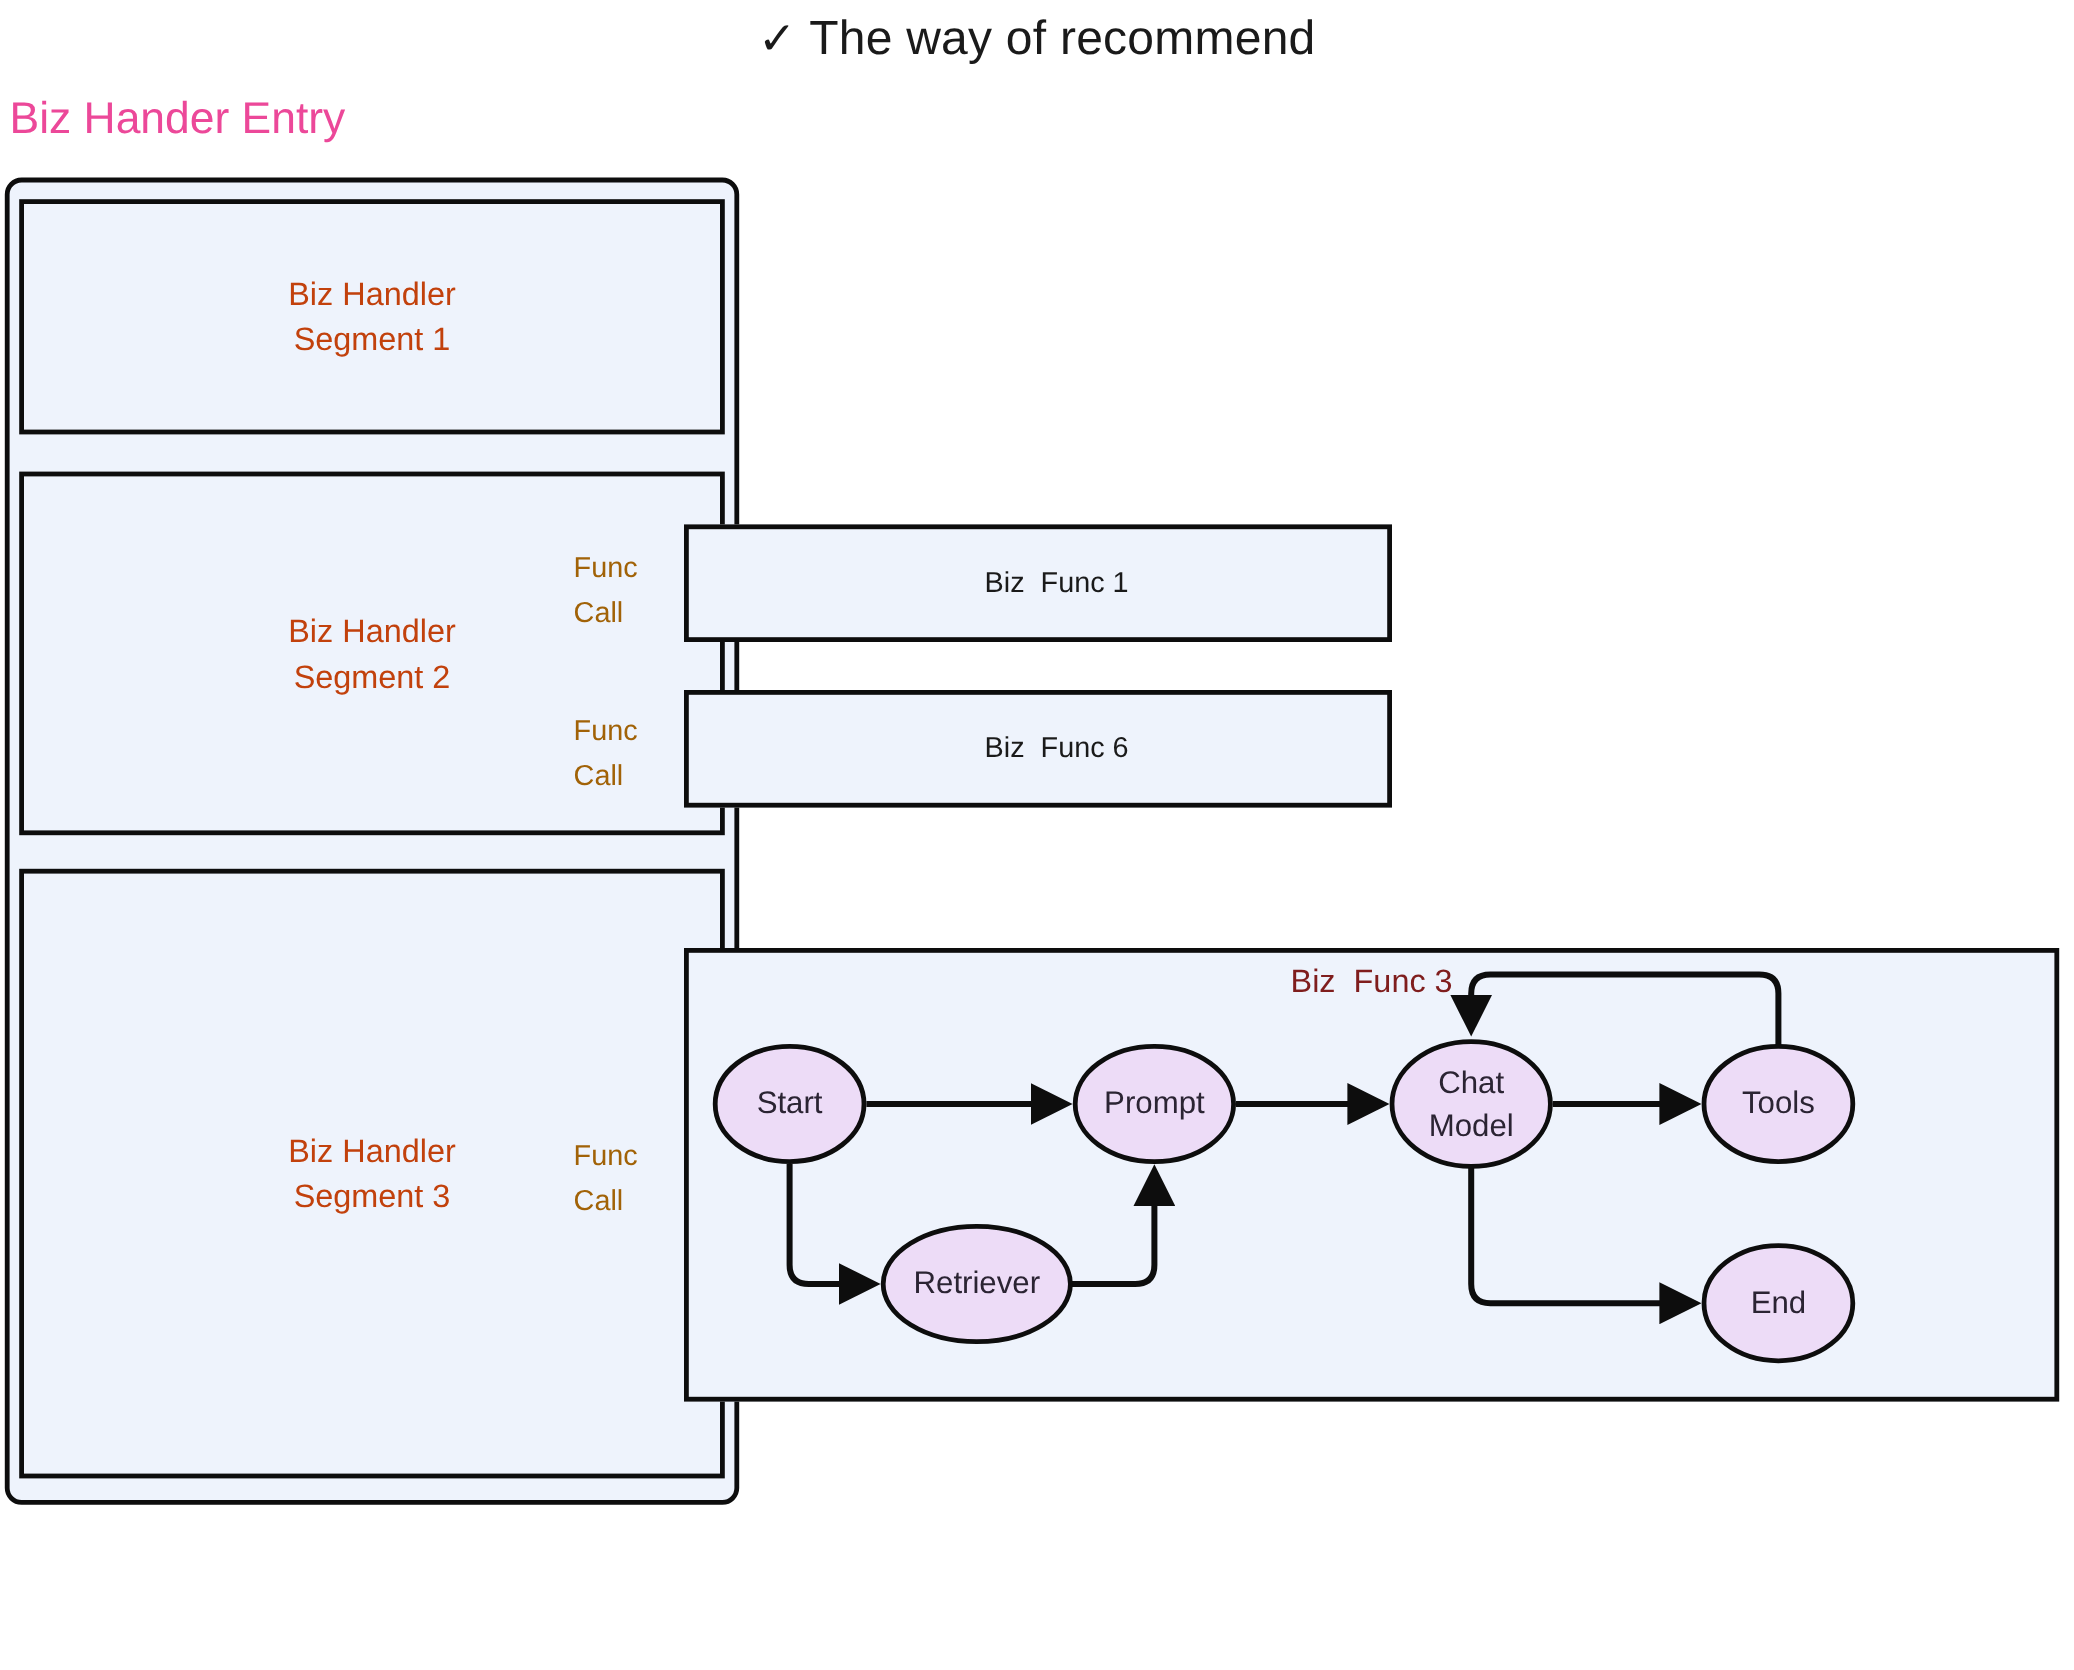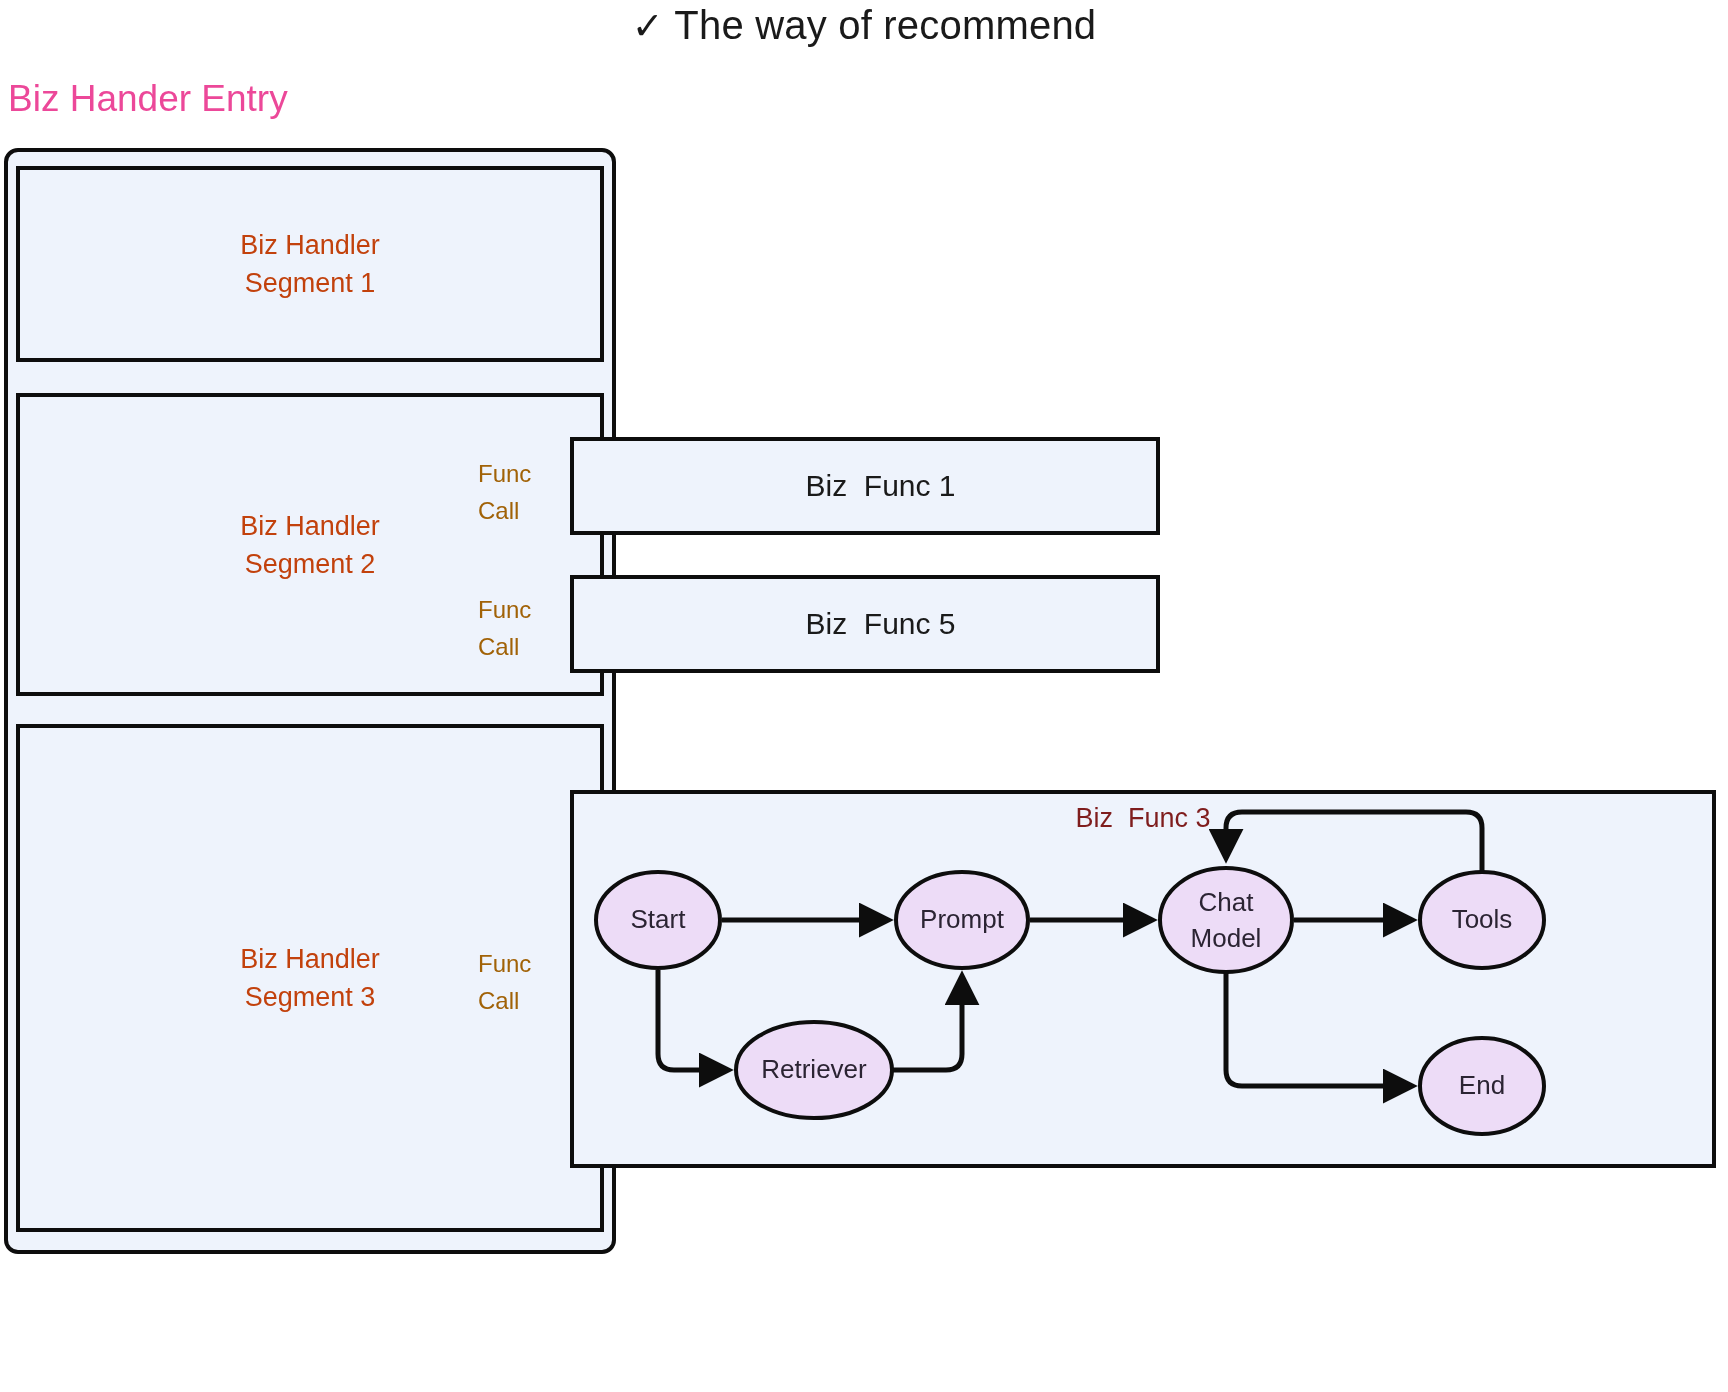--- a/index.html
+++ b/index.html
@@ -20,21 +20,21 @@
   }
 
   
   .title {
     position: absolute;
     left: 0;
     top: 0;
     width: 1728px;
     text-align: center;
     font-size: 40px;
-    line-height: 50px;
+    line-height: 64px;
     letter-spacing: 0.2px;
     color: #1a1a1a;
     white-space: pre;
   }
   .title .check {
     font-size: 38px;
   }
 
   
   .entry-label {
@@ -90,21 +90,21 @@
   #func-call-3 { left: 478px; top: 945px; width: 100px; }
 
   .func-box {
     position: absolute;
     border: 4px solid #0d0d0d;
     background: #eef3fc;
     box-sizing: border-box;
     display: flex;
     align-items: center;
     justify-content: center;
-    font-size: 30px;
+    font-size: 24px;
     color: #1a1a1a;
     white-space: pre;
     padding-left: 31px;
   }
   #biz-func-1 { left: 570px; top: 437px; width: 590px; height: 98px; }
   #biz-func-2 { left: 570px; top: 575px; width: 590px; height: 98px; }
 
   #biz-func-3 {
     position: absolute;
     left: 570px;
@@ -174,21 +174,21 @@
 Segment 3</div>
 
   <div class="func-call-label" id="func-call-1">Func
 Call</div>
   <div class="func-call-label" id="func-call-2">Func
 Call</div>
   <div class="func-call-label" id="func-call-3">Func
 Call</div>
 
   <div class="func-box" id="biz-func-1">Biz  Func 1</div>
-  <div class="func-box" id="biz-func-2">Biz  Func 5</div>
+  <div class="func-box" id="biz-func-2">Biz  Func 6</div>
 
   <div id="biz-func-3">
     <div id="biz-func-3-label">Biz  Func 3</div>
   </div>
 
   <svg id="flow-svg" viewBox="0 0 1146 378" xmlns="http://www.w3.org/2000/svg">
     <defs>
       <marker id="arrow" viewBox="0 0 12 12" refX="10" refY="6" markerWidth="7" markerHeight="7" orient="auto-start-reverse">
         <path d="M 0 0 L 12 6 L 0 12 z" fill="#0d0d0d"></path>
       </marker>

